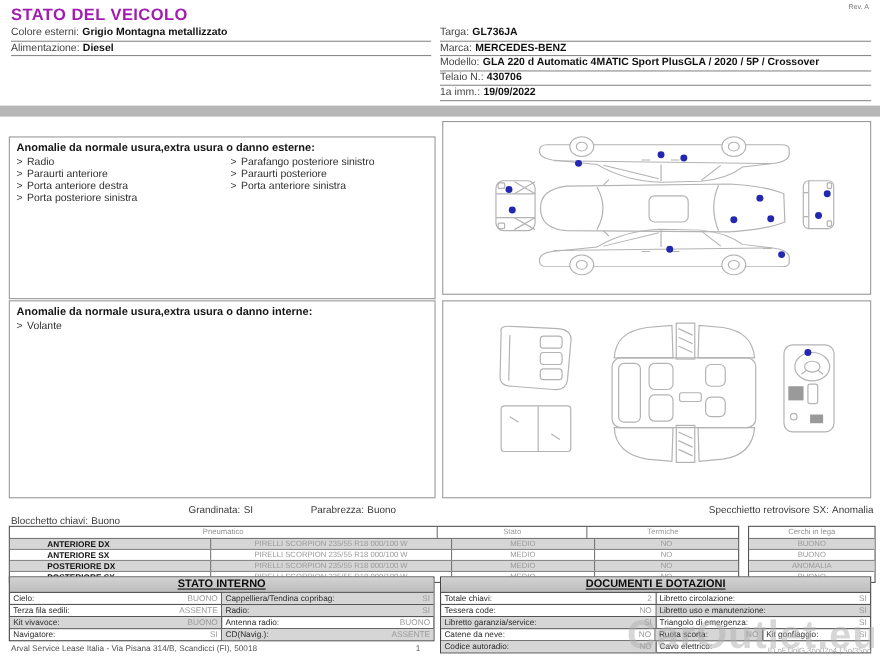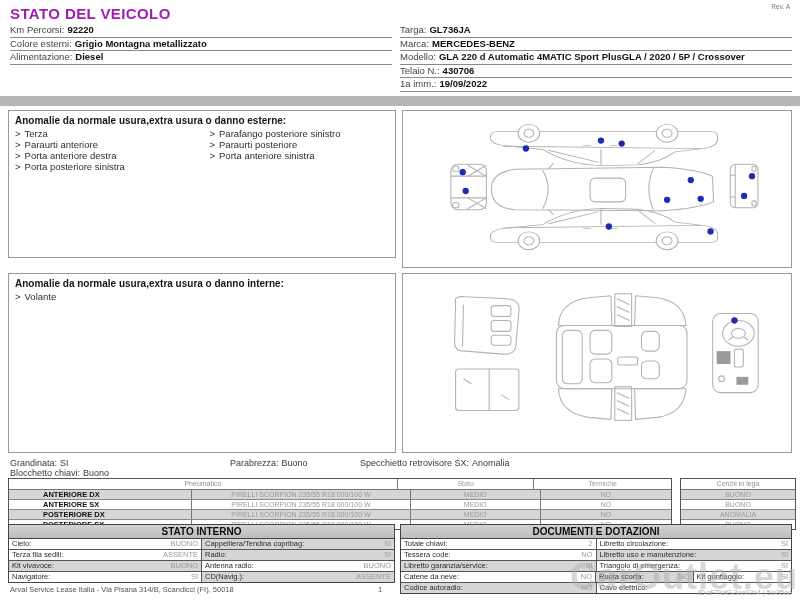--- a/index.html
+++ b/index.html
@@ -12,34 +12,34 @@
   .kv-col{position:absolute;font-size:9.5px;color:#3c3c3c;}
   .kv-left{left:10px;top:24px;width:382px;}
   .kv-right{left:400px;top:24px;width:392px;}
   .kv-row{border-bottom:1px solid #8a8a8a;padding:1px 0 1px;line-height:10.5px;}
   .kv-row .lbl{color:#444;}
   .kv-row .val{font-weight:bold;color:#101010;margin-left:3px;}
 
   .graybar{position:absolute;left:0;top:96px;width:800px;height:10px;background:#b6b6b6;}
 
   .panel{position:absolute;border:1px solid #999;background:#fff;box-sizing:border-box;}
-  .p1l{left:8px;top:110px;width:388px;height:148px;}
+  .p1l{left:8px;top:124px;width:388px;height:148px;}
   .p1r{left:402px;top:110px;width:390px;height:158px;}
   .p2l{left:8px;top:273px;width:388px;height:180px;}
   .p2r{left:402px;top:273px;width:390px;height:180px;}
   .panel-title{font-weight:bold;font-size:10px;color:#161616;padding:4px 6px 2px;}
   .anom-cols{display:flex;padding:0 6px;font-size:9.5px;color:#2f2f2f;}
   .anom-col1{width:52%;}
   .anom-col2{width:48%;}
   .anom-item{line-height:11px;}
   .anom-item .b{margin-right:4px;color:#2f2f2f;}
   .diagram{width:100%;height:100%;display:block;}
 
   .summary{position:absolute;left:10px;top:458px;width:784px;font-size:9px;color:#3a3a3a;}
-  .summary-row1{display:flex;}
+  .summary-row1{display:flex;text-align:right;}
   .s-it0{width:220px;} .s-it1{width:130px;} .s-it2{width:215px;} .s-it3{flex:1;}
   .summary .sv{margin-left:3px;}
 
   .tt{position:absolute;left:8px;top:478px;width:788px;font-size:7px;display:flex;}
   .tt-main{width:664px;border:1px solid #555;box-sizing:border-box;}
   .tt-hdr{display:flex;color:#8f8f8f;text-align:center;border-bottom:1px solid #777;height:10px;line-height:10px;}
   .tt-row{display:flex;height:9px;line-height:9px;border-bottom:1px solid #888;padding-left:31px;}
   .tt-row:last-child{border-bottom:none;}
   .c-pneu{width:390px;border-right:1px solid #777;box-sizing:border-box;}
   .c-pos{width:160px;border-right:1px solid #777;box-sizing:border-box;font-weight:bold;font-size:7.5px;color:#111;padding-left:3px;text-align:left;}
@@ -48,21 +48,21 @@
   .c-term{width:137px;box-sizing:border-box;color:#9a9a9a;text-align:center;}
   .tt-cerchi{width:116px;margin-left:8px;border:1px solid #555;box-sizing:border-box;text-align:center;}
   .tt-cerchi .tc-h{color:#8f8f8f;border-bottom:1px solid #777;height:10px;line-height:10px;}
   .tt-cerchi .tc-c{height:9px;line-height:9px;color:#9a9a9a;border-bottom:1px solid #888;}
   .tt-cerchi .tc-c:last-child{border-bottom:none;}
   .g{background:#d6d6d6;}
 
   .btable{position:absolute;top:524px;border:1px solid #444;box-sizing:border-box;font-size:7.5px;background:#fff;}
   .bt-left{left:8px;width:387px;}
   .bt-right{left:400px;width:392px;}
-  .bt-title{background:linear-gradient(#d2d2d2,#bdbdbd);font-weight:bold;font-size:10px;text-align:center;color:#0c0c0c;height:13px;line-height:13px;border-bottom:1px solid #444;}
+  .bt-title{background:linear-gradient(#d2d2d2,#bdbdbd);font-weight:bold;font-size:10px;text-align:center;color:#0c0c0c;height:13px;line-height:13px;border-bottom:1px solid #444;text-decoration:underline;}
   .bt-row{display:flex;height:10px;line-height:10px;border-bottom:1px solid #555;}
   .bt-row:last-child{border-bottom:none;}
   .bt-cell{flex:1;display:flex;justify-content:space-between;padding:0 3px;border-right:1px solid #555;box-sizing:border-box;overflow:hidden;white-space:nowrap;}
   .bt-cell:last-child{border-right:none;}
   .bt-cell .cl{color:#2c2c2c;}
   .bt-cell .cv{color:#9a9a9a;margin-left:4px;}
   .w50{flex:0 0 50%;} .w25{flex:0 0 25%;}
 
   .footer-co{position:absolute;left:10px;top:585px;font-size:7.5px;color:#555;}
   .footer-pg{position:absolute;left:378px;top:585px;font-size:7.5px;color:#555;}
@@ -71,40 +71,39 @@
 </style>
 </head>
 <body>
 
 <div id="page">
 
   <div class="doc-title">STATO DEL VEICOLO</div>
   <div class="rev">Rev. A</div>
 
   <div class="kv-col kv-left">
-    <div class="kv-row"><span class="lbl">Km Percorsi:</span><span class="val">92220</span></div>
     <div class="kv-row"><span class="lbl">Colore esterni:</span><span class="val">Grigio Montagna metallizzato</span></div>
     <div class="kv-row"><span class="lbl">Alimentazione:</span><span class="val">Diesel</span></div>
   </div>
 
   <div class="kv-col kv-right">
     <div class="kv-row"><span class="lbl">Targa:</span><span class="val">GL736JA</span></div>
     <div class="kv-row"><span class="lbl">Marca:</span><span class="val">MERCEDES-BENZ</span></div>
     <div class="kv-row"><span class="lbl">Modello:</span><span class="val">GLA 220 d Automatic 4MATIC Sport PlusGLA / 2020 / 5P / Crossover</span></div>
     <div class="kv-row"><span class="lbl">Telaio N.:</span><span class="val">430706</span></div>
     <div class="kv-row"><span class="lbl">1a imm.:</span><span class="val">19/09/2022</span></div>
   </div>
 
   <div class="graybar"></div>
 
   <div class="panel p1l">
     <div class="panel-title">Anomalie da normale usura,extra usura o danno esterne:</div>
     <div class="anom-cols">
       <div class="anom-col1">
-        <div class="anom-item"><span class="b">&gt;</span><span>Terza</span></div>
+        <div class="anom-item"><span class="b">&gt;</span><span>Radio</span></div>
         <div class="anom-item"><span class="b">&gt;</span><span>Paraurti anteriore</span></div>
         <div class="anom-item"><span class="b">&gt;</span><span>Porta anteriore destra</span></div>
         <div class="anom-item"><span class="b">&gt;</span><span>Porta posteriore sinistra</span></div>
       </div>
       <div class="anom-col2">
         <div class="anom-item"><span class="b">&gt;</span><span>Parafango posteriore sinistro</span></div>
         <div class="anom-item"><span class="b">&gt;</span><span>Paraurti posteriore</span></div>
         <div class="anom-item"><span class="b">&gt;</span><span>Porta anteriore sinistra</span></div>
       </div>
     </div>

